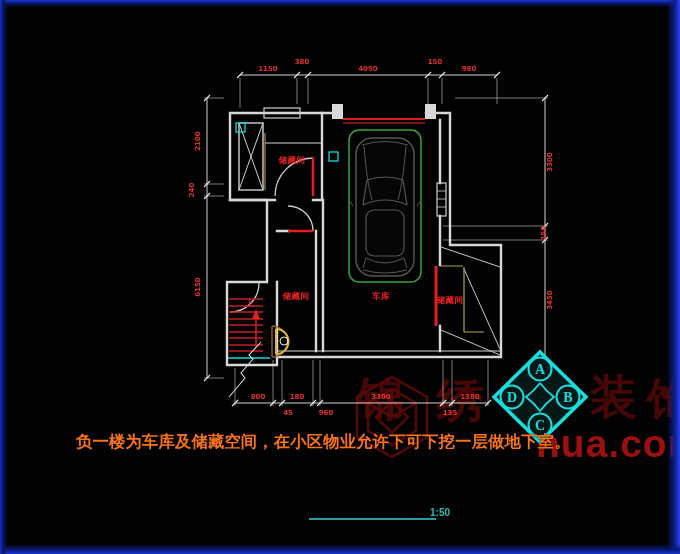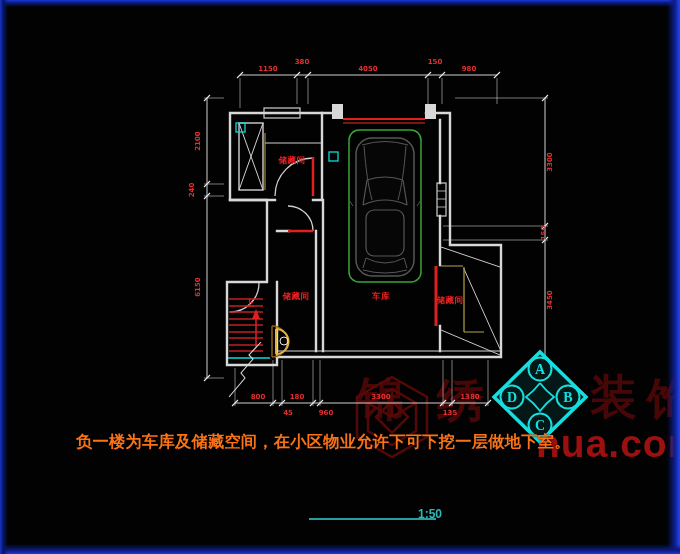--- a/index.html
+++ b/index.html
@@ -11,21 +11,21 @@
   .glow-bottom{left:0;bottom:0;width:100%;height:10px;background:linear-gradient(to top,#1a38d8 0%,#0a1a7a 40%,rgba(0,0,0,0) 100%);}
   .glow-left{left:0;top:0;width:8px;height:100%;background:linear-gradient(to right,#1733c4 0%,#081566 40%,rgba(0,0,0,0) 100%);}
   .abs{position:absolute;white-space:nowrap;}
   .wm-char{font-family:"Liberation Serif",serif;font-weight:bold;font-size:47px;line-height:1;
            color:#4c0808;opacity:.95;z-index:1;}
   .wm-url{font-weight:bold;font-size:39px;line-height:1;color:#9c1010;letter-spacing:1px;z-index:2;}
   .note-yellow{font-weight:bold;font-size:16.2px;line-height:1.25;color:#f97316;letter-spacing:.3px;
                text-shadow:0 0 2px rgba(0,0,0,.85);z-index:20;}
   .sheet-title{font-weight:bold;font-size:13.5px;color:#2fb8b8;letter-spacing:1px;z-index:20;
                text-shadow:0 0 2px rgba(0,40,40,.9);}
-  .sheet-scale{font-weight:bold;font-size:12px;color:#2fb8b8;z-index:20;}
+  .sheet-scale{font-weight:bold;font-size:10px;color:#2fb8b8;z-index:20;margin-left:12px;}
   .title-rule{height:1.5px;background:#2fb8b8;opacity:.85;z-index:20;}
   svg{position:absolute;left:0;top:0;z-index:10;}
   svg text{font-family:"DejaVu Sans",sans-serif;}
   .dimtxt{fill:#e03030;font-size:7px;font-weight:bold;}
   .roomtxt{fill:#ee2222;font-size:8.5px;font-weight:bold;letter-spacing:.5px;}
   .badge-letter{fill:#17dede;font-family:"Liberation Serif",serif;font-size:14px;font-weight:bold;}
 </style>
 </head>
 <body>
 

